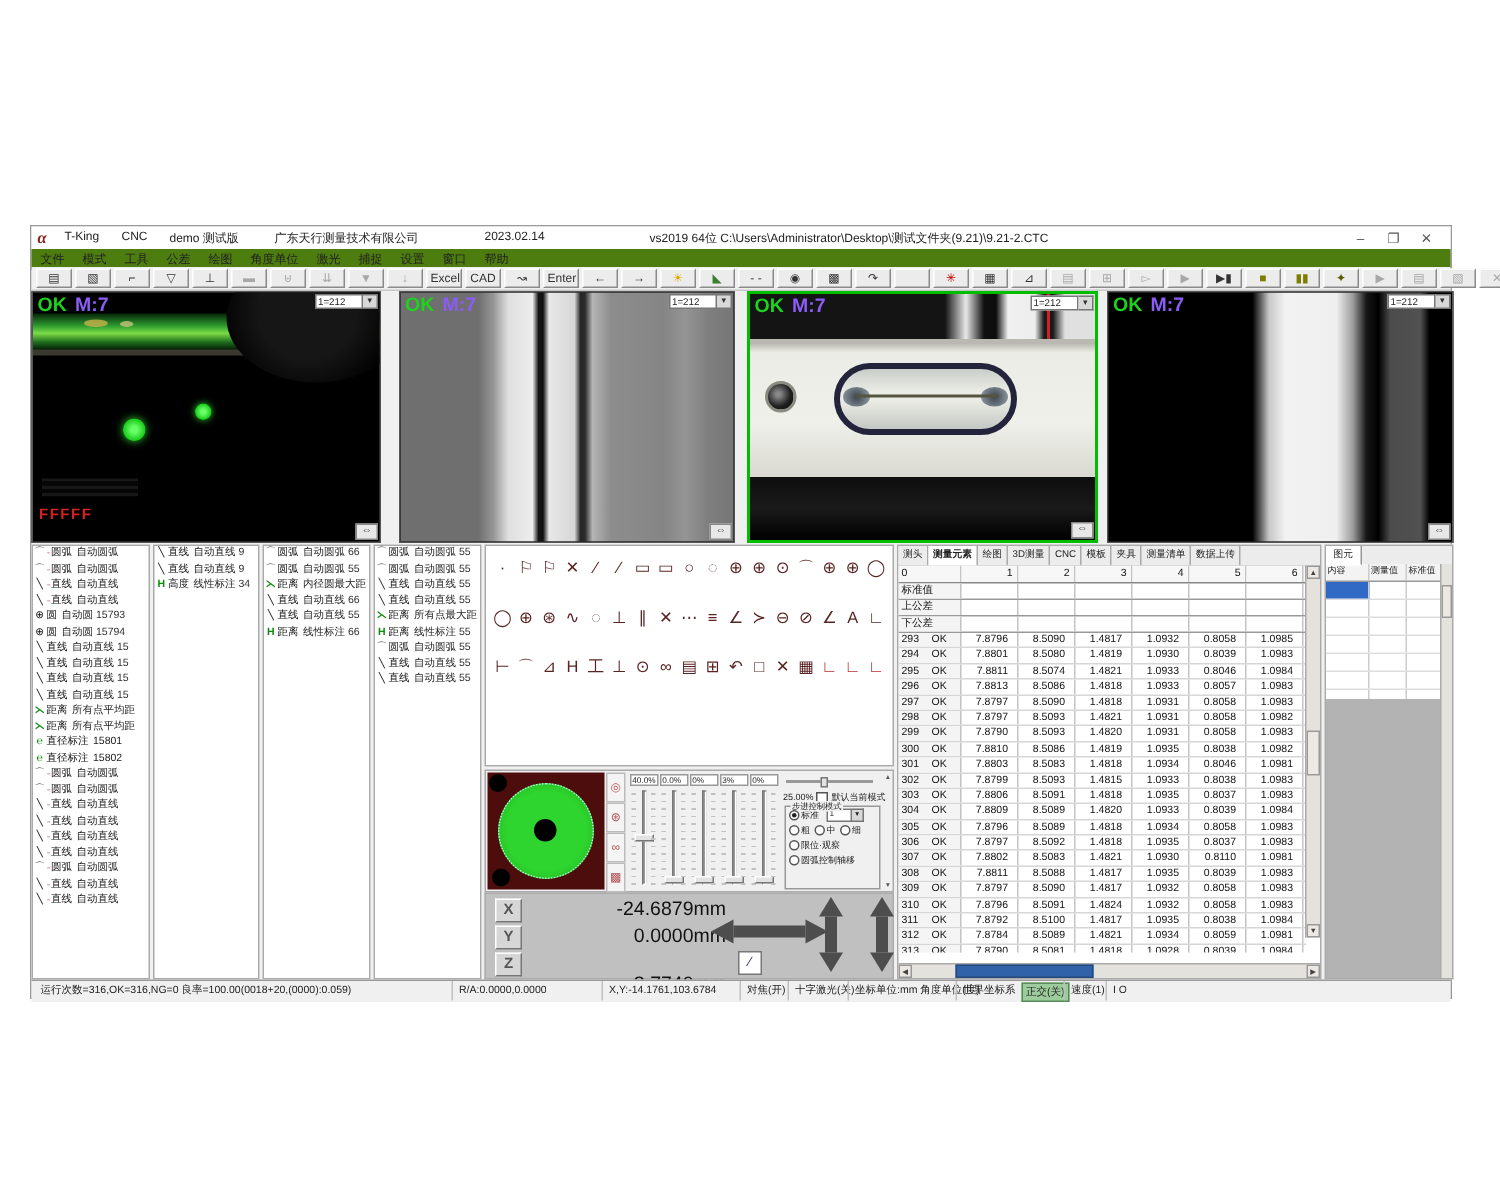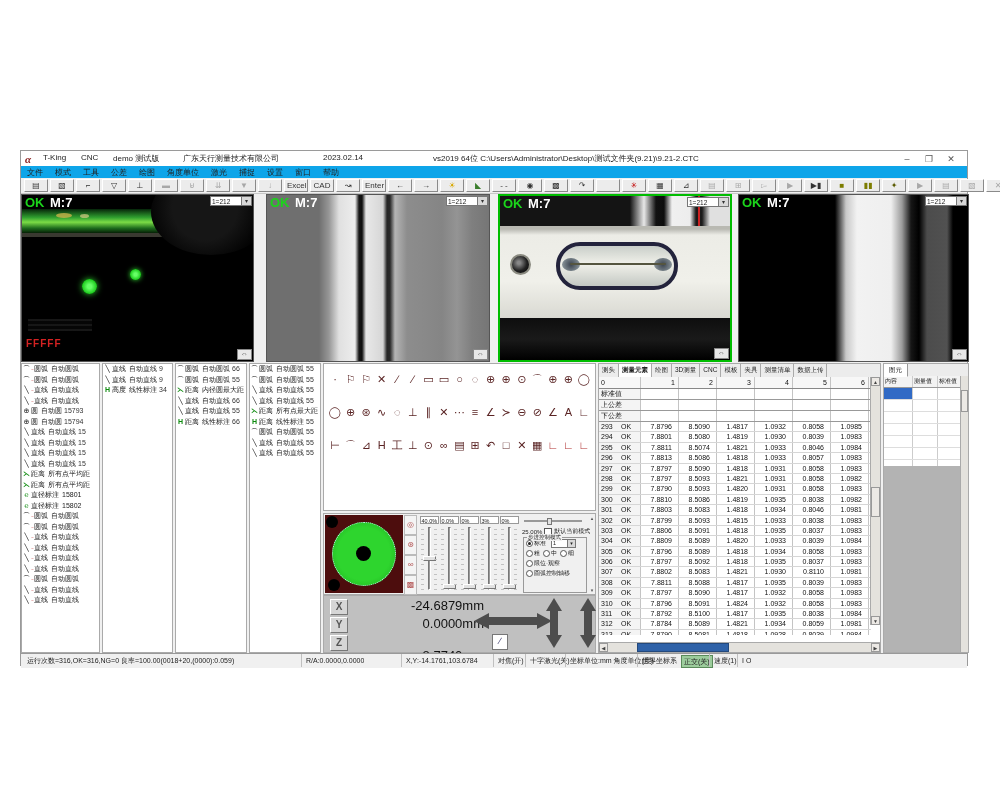--- a/index.html
+++ b/index.html
@@ -6,35 +6,35 @@
   .page{position:relative;width:1000px;height:789px;background:#fff;overflow:hidden;}
   .win{position:absolute;left:20px;top:150px;width:948px;height:516px;background:#f0f0f0;border:1px solid #9a9a9a;box-sizing:border-box;}
   
   .titlebar{position:absolute;left:0;top:0;width:100%;height:15px;background:#fff;border-bottom:1px solid #d8d8d8;font-size:8px;color:#222;}
   .titlebar span{position:absolute;top:2px;white-space:nowrap;}
   .logo{left:4px;top:0;font:italic bold 11px "Liberation Serif","DejaVu Serif",serif;color:#8a2020;}
   .tp1{left:22px;} .tp2{left:60px;} .tp3{left:92px;} .tp4{left:162px;} .tp5{left:302px;} .tp6{left:412px;text-align:center;}
   .wbtn{position:absolute;top:1px;width:16px;height:12px;text-align:center;color:#555;font-size:9px;line-height:12px;cursor:default;}
   .wmin{right:52px;} .wmax{right:30px;} .wclose{right:8px;}
   
-  .menubar{position:absolute;left:0;top:15px;width:100%;height:12px;background:#0ea5e9;border-bottom:2px solid #be185d;display:flex;align-items:flex-end;}
+  .menubar{position:absolute;left:0;top:15px;width:100%;height:12px;background:#4d7c0f;border-bottom:2px solid #be185d;display:flex;align-items:flex-end;}
   .mi{font-size:8px;color:#222;padding:0 6px;white-space:nowrap;}
   
   .toolbar{position:absolute;left:0;top:27px;width:100%;height:16px;background:#f0f0f0;border-bottom:1px solid #c8c8c8;display:flex;align-items:center;padding:0 3px;box-sizing:border-box;}
   .tbtn{height:13px;min-width:24px;margin-right:2px;background:#ececec;border:1px solid;border-color:#fff #8a8a8a #8a8a8a #fff;font-size:8px;line-height:12px;text-align:center;color:#333;padding:0 2px;white-space:nowrap;box-sizing:border-box;}
   .tbtn.dis{color:#a8a8a8;}
   .tsep{width:8px;height:13px;}
   .tspacer{flex:1;}
   
   .cams{position:absolute;left:0;top:43px;width:100%;height:169px;background:#f0f0f0;}
   .cam{position:absolute;top:0;height:168px;background:#000;border:1px solid #555;box-sizing:border-box;overflow:hidden;}
   #cam0{left:0;width:233px;} #cam1{left:245px;width:224px;}
   #cam2{left:477px;width:234px;border:2px solid #00bd00;} #cam3{left:717px;width:231px;}
   .cam .ok{position:absolute;left:3px;top:0;font:bold 13px "Liberation Sans",sans-serif;color:#1bd41b;z-index:5;}
-  .cam .mode{position:absolute;left:28px;top:0;font:bold 13px "Liberation Sans",sans-serif;color:#ffffff;z-index:5;}
+  .cam .mode{position:absolute;left:28px;top:0;font:bold 13px "Liberation Sans",sans-serif;color:#8b5cf6;z-index:5;}
   .combo{position:absolute;right:1px;top:1px;height:10px;display:flex;z-index:6;}
   .cval{width:28px;background:#fff;border:1px solid #777;font-size:6.5px;line-height:9px;color:#222;padding:0 1px;}
   .cbtn{width:9px;background:#d8d8d8;border:1px solid #777;border-left:none;font-size:6px;line-height:9px;text-align:center;color:#333;}
   .grip{position:absolute;right:1px;bottom:1px;width:13px;height:9px;background:#e8e8e8;border:1px solid #888;font-size:7px;line-height:8px;text-align:center;color:#333;z-index:6;}
   .cam .lay{position:absolute;}
   
   #cam0 .band{left:0;top:14px;width:100%;height:24px;background:linear-gradient(180deg,#06250a 0%,#2f9e2f 35%,#7bdc46 55%,#1d6b1d 80%,#062006 100%);}
   #cam0 .gl1{left:34px;top:18px;width:16px;height:5px;background:#c8b24a;border-radius:50%;opacity:.8;}
   #cam0 .gl2{left:58px;top:19px;width:9px;height:4px;background:#d8cb86;border-radius:50%;opacity:.7;}
   #cam0 .glow{left:0;top:38px;width:100%;height:4px;background:rgba(190,190,160,.3);}

